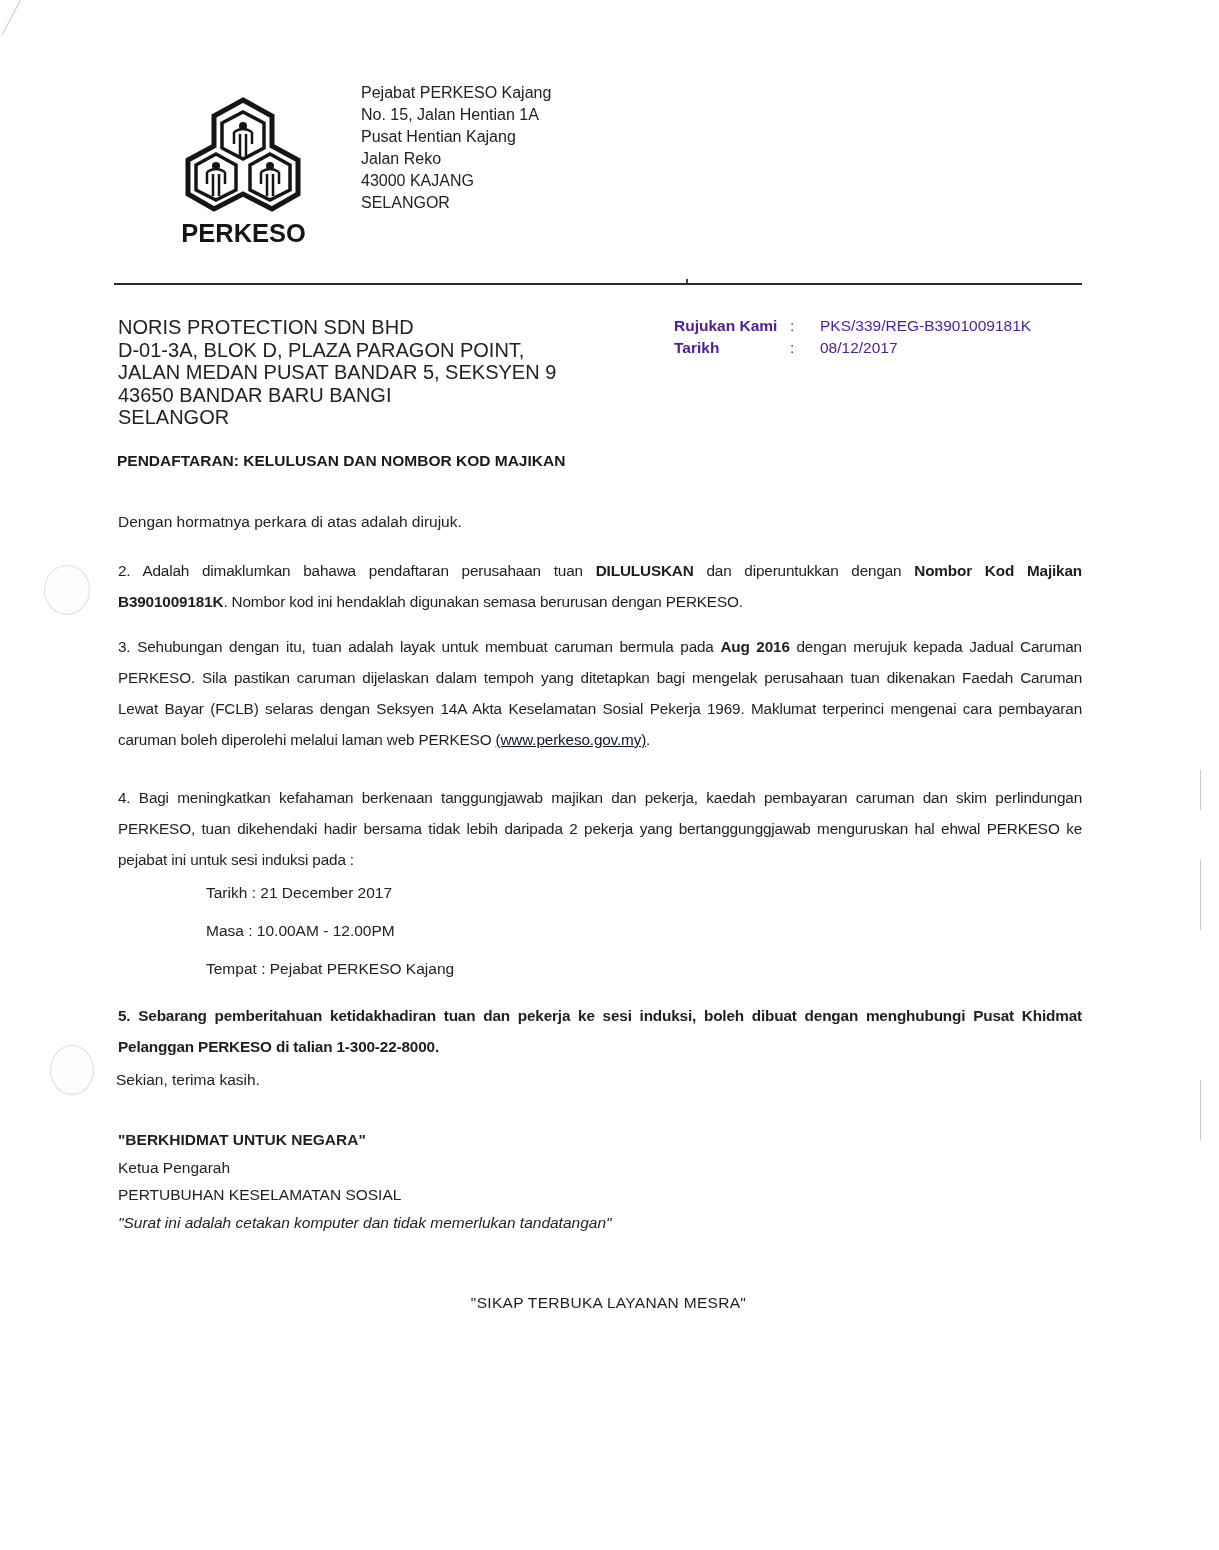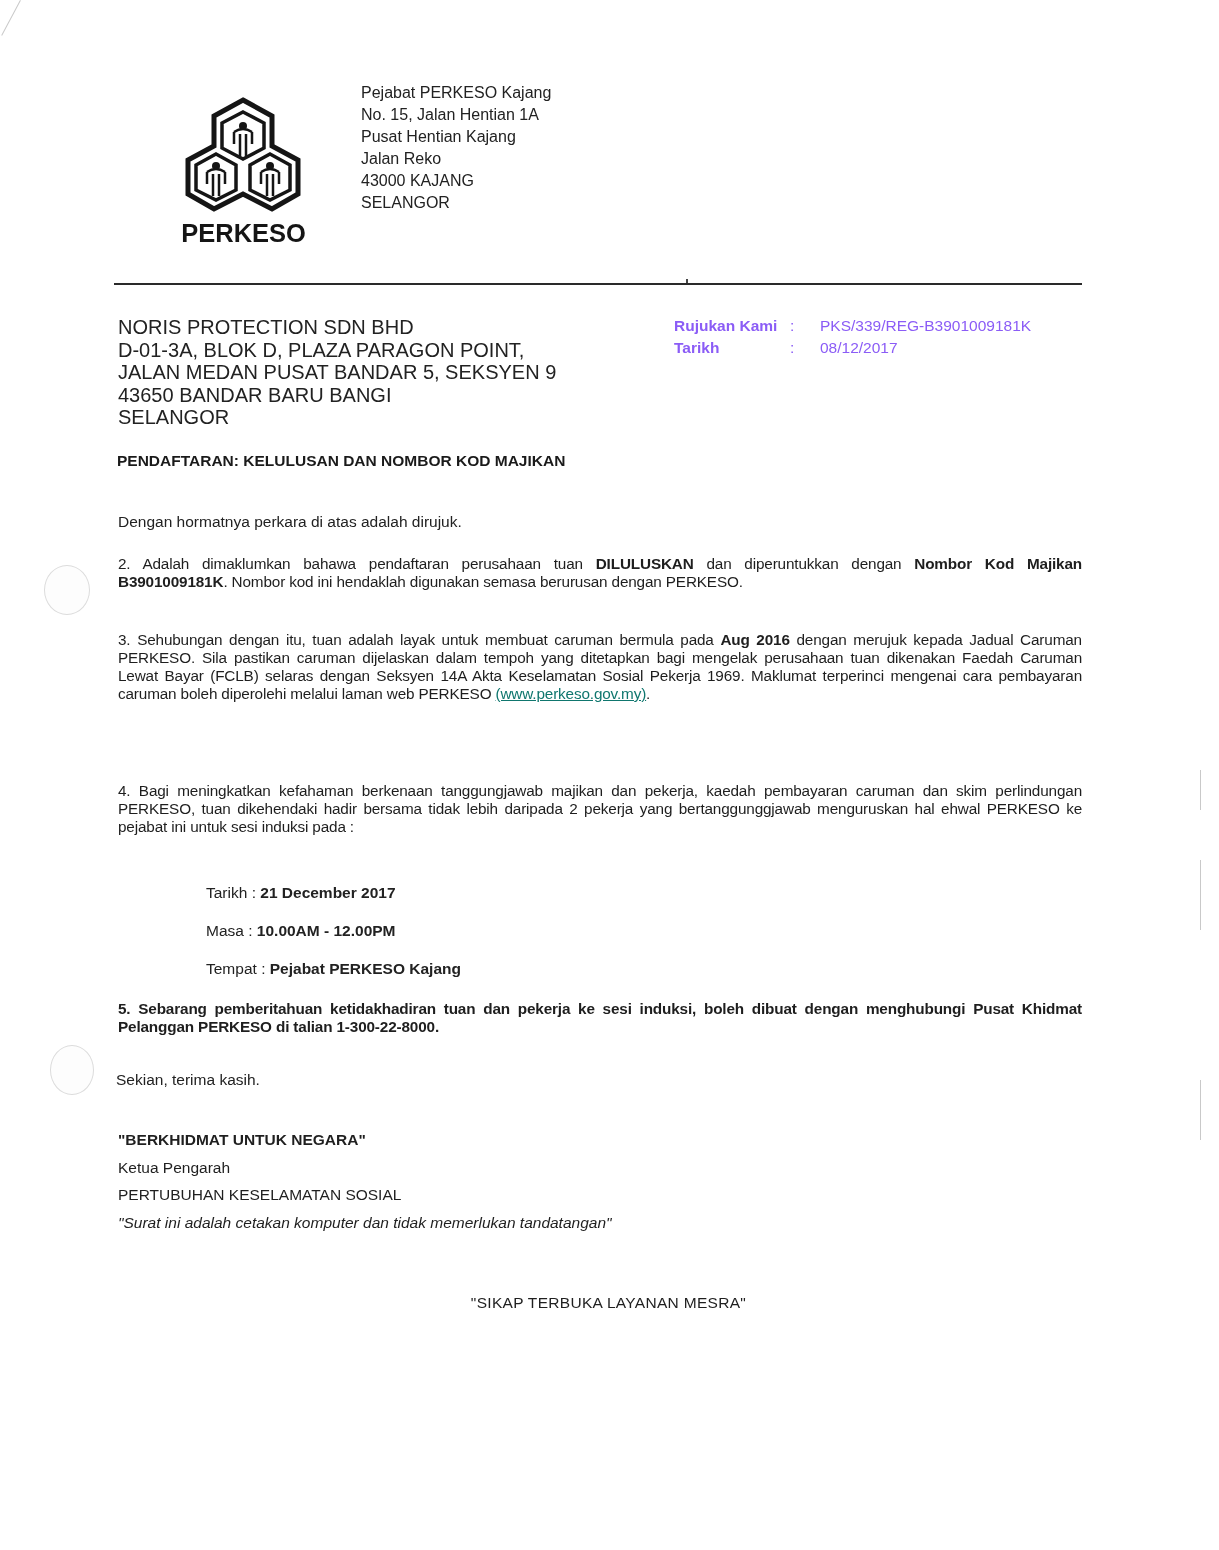--- a/index.html
+++ b/index.html
@@ -25,43 +25,43 @@
 
   
   #divider { left: 114px; top: 283px; width: 968px; height: 2px; background: #2a2a2a; }
   #divider-tick { left: 686px; top: 279px; width: 2px; height: 4px; background: #444; }
 
   
   #recipient { left: 118px; top: 316px; font-size: 20px; line-height: 22.5px; color: #222; }
   #recipient div { white-space: nowrap; }
 
   
-  #refblock { left: 674px; top: 315px; font-size: 15.5px; line-height: 22px; color: #8b5cf6; }
+  #refblock { left: 674px; top: 315px; font-size: 15.5px; line-height: 22px; color: #4c1d95; }
   #refblock .row { display: flex; white-space: nowrap; }
   #refblock .lbl { width: 116px; font-weight: bold; }
   #refblock .colon { width: 30px; text-align: left; }
 
   
   #subject { left: 117px; top: 452px; font-size: 15.5px; font-weight: bold; color: #1a1a1a; white-space: nowrap; }
 
   #salutation { left: 118px; top: 505px; font-size: 15.5px; color: #222; white-space: nowrap; margin-top: 8px; }
 
   .para {
-    position: absolute; left: 118px; width: 964px; font-size: 15.3px; line-height: 18px;
+    position: absolute; left: 118px; width: 964px; font-size: 15.3px; line-height: 31px;
     color: #1e1e1e; text-align: justify; letter-spacing: -0.15px;
   }
   .para b { font-weight: bold; }
   #p2 { top: 555px; }
   #p3 { top: 631px; }
   #p4 { top: 782px; }
   #p5 { top: 1000px; font-weight: bold; }
-  .link { text-decoration: underline; color: #0f766e; }
+  .link { text-decoration: underline; color: #0f172a; }
 
   .detail { position: absolute; left: 206px; font-size: 15.5px; color: #222; white-space: nowrap; }
-  .detail b { font-weight: bold; }
+  .detail b { font-weight: normal; }
   #d-date { top: 884px; }
   #d-time { top: 922px; }
   #d-place { top: 960px; }
 
   #closing { left: 116px; top: 1071px; font-size: 15.5px; color: #222; white-space: nowrap; }
 
   #signoff { left: 118px; top: 1126px; font-size: 15.5px; line-height: 27.5px; color: #1f1f1f; }
   #signoff div { white-space: nowrap; }
   #motto1 { font-weight: bold; }
   #disclaimer { font-style: italic; }

